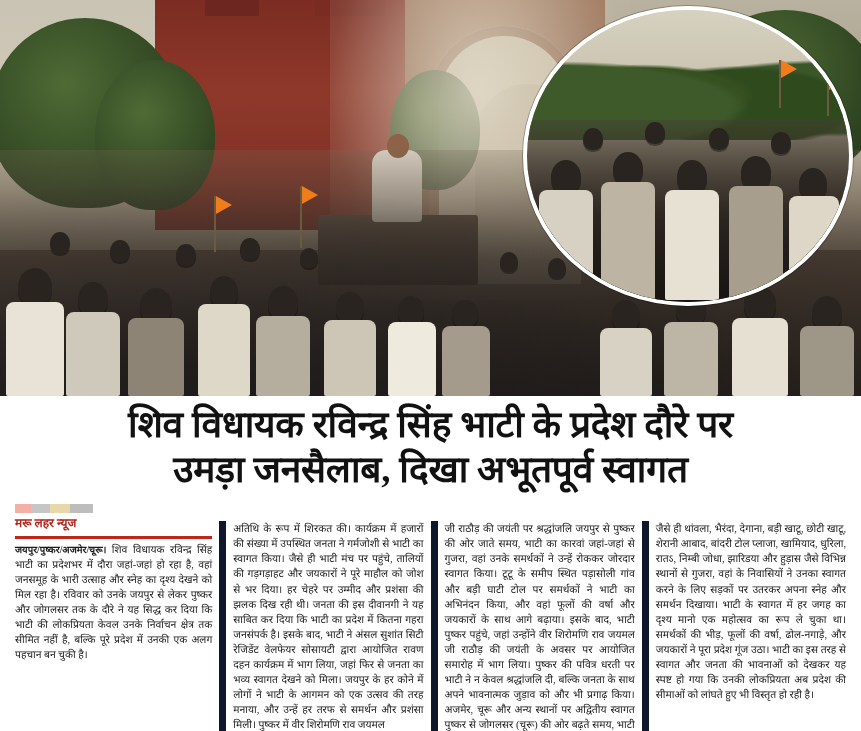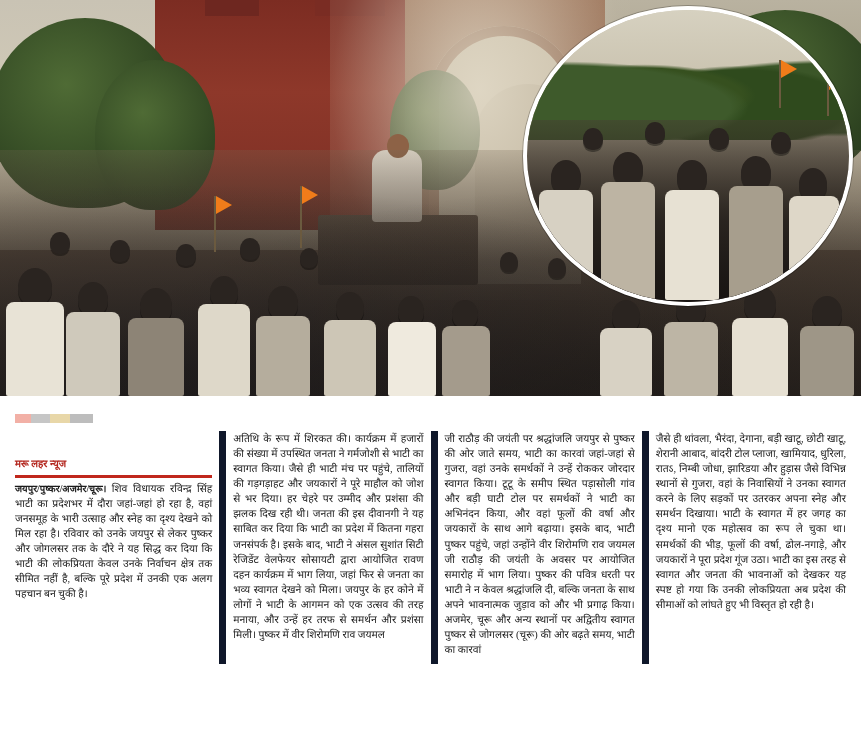--- a/index.html
+++ b/index.html
@@ -204,23 +204,22 @@
 
   .brandbar {
     display: flex;
     align-items: center;
     gap: 4px;
     margin: 0 0 3px 0;
   }
   .brandmark {
     font-family: "Liberation Serif", serif;
     font-weight: bold;
-    font-size: 10px;
+    font-size: 12px;
     color: #b3261e;
-    margin-top: 32px;
   }
   .rule-red {
     height: 3px;
     background: #c0271c;
     margin-bottom: 3px;
   }
   .dateline {
     font-weight: bold;
     font-size: 9.6px;
   }
@@ -318,20 +317,22 @@
         <div class="head" style="left:244px; top:122px; width:20px; height:22px;"></div>
       </div>
       <div class="pole" style="left:252px; top:50px; height:48px;"></div>
       <div class="flag" style="left:254px; top:50px;"></div>
       <div class="pole" style="left:300px; top:62px; height:44px;"></div>
       <div class="flag" style="left:302px; top:62px;"></div>
     </div>
   </div>
 
   <div class="headline">
+    <span>शिव विधायक रविन्द्र सिंह भाटी के प्रदेश दौरे पर</span>
+    <span class="l2">उमड़ा जनसैलाब, दिखा अभूतपूर्व स्वागत</span>
   </div>
 
   <div class="columns">
 
     <div class="col">
       <div class="tiny-strip"></div>
       <div class="brandbar">
         <span class="brandmark">मरू लहर न्यूज</span>
       </div>
       <div class="rule-red"></div>

